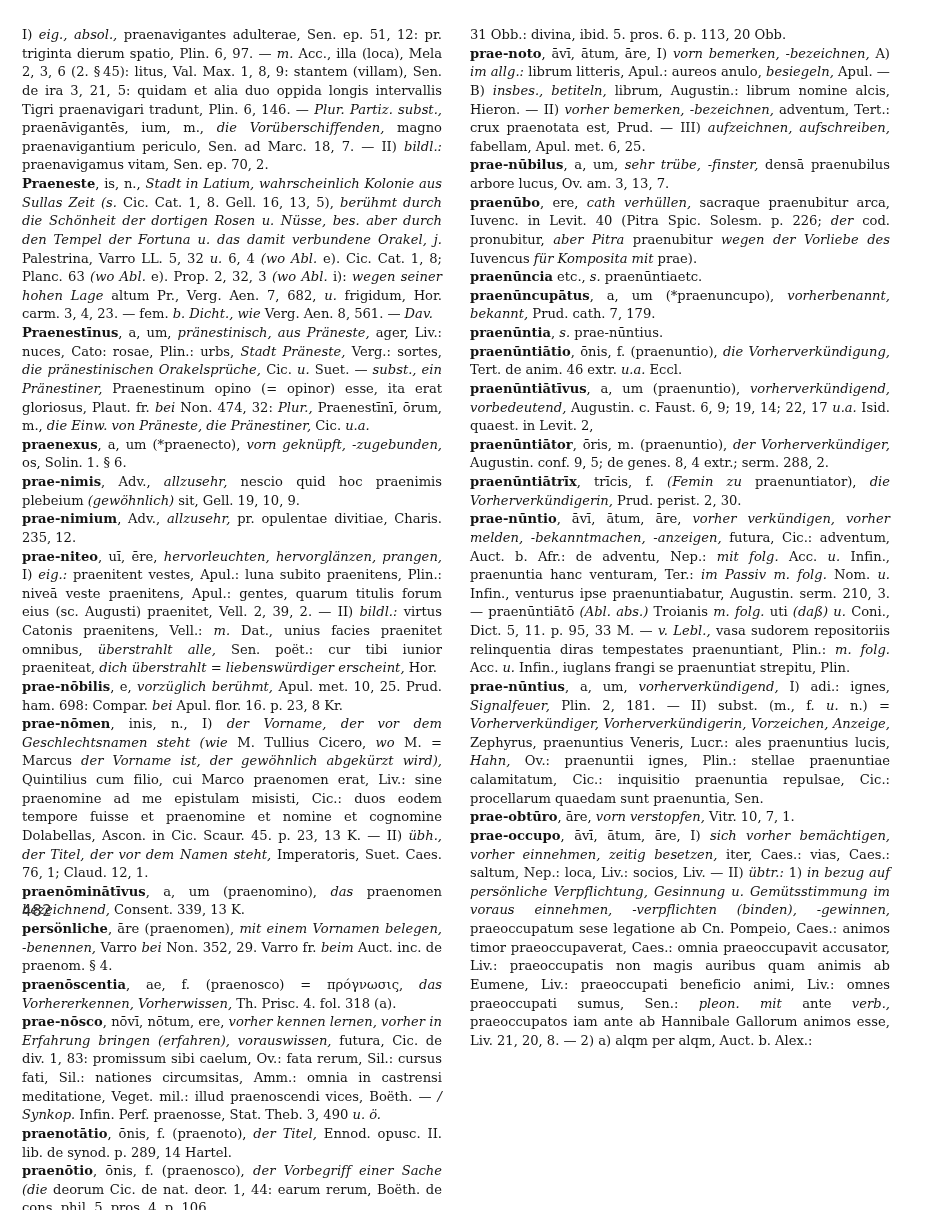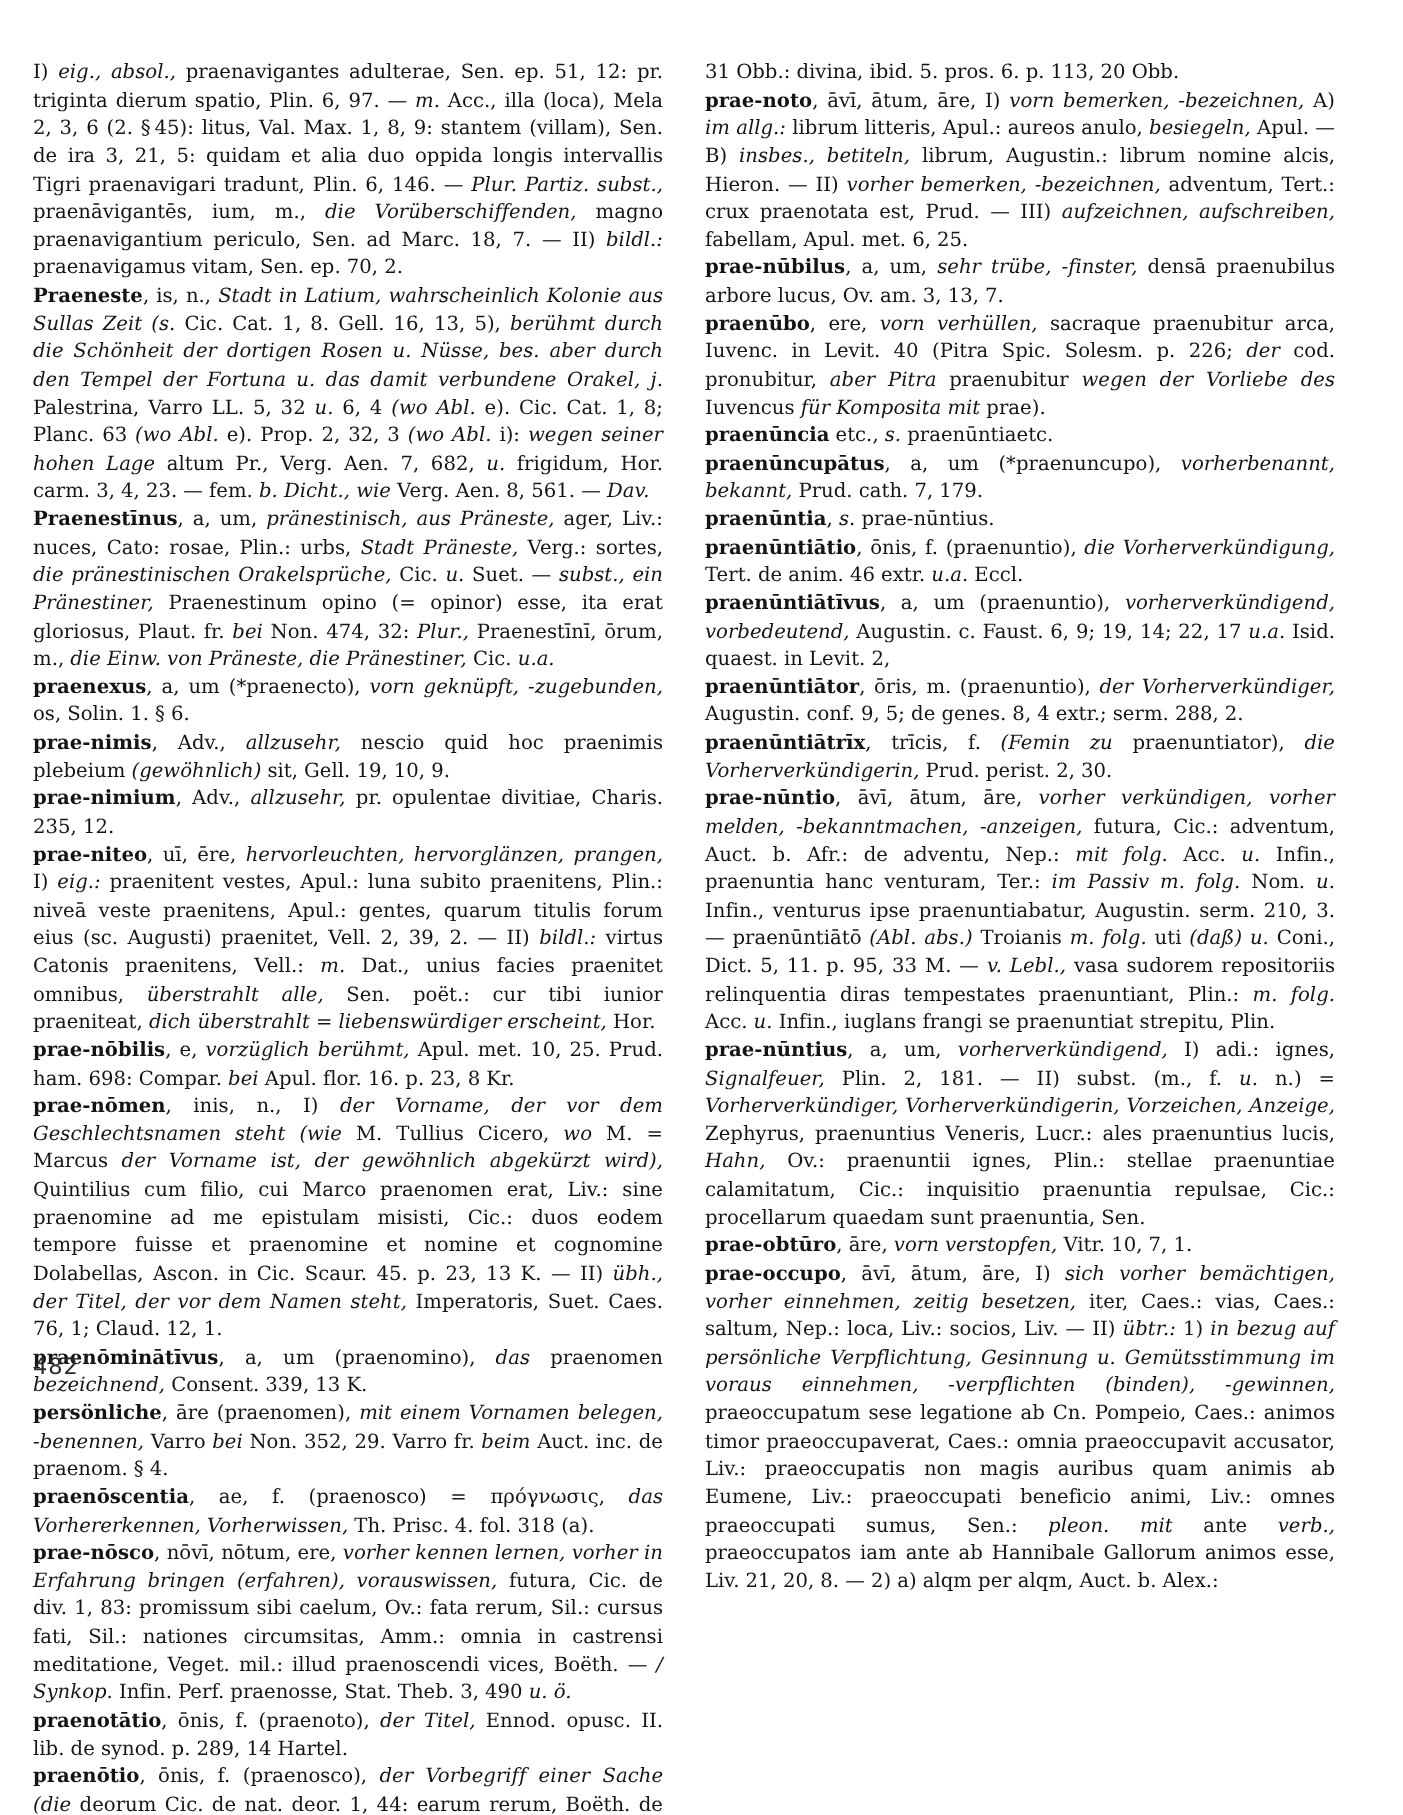--- a/index.html
+++ b/index.html
@@ -12,21 +12,21 @@
     height: 1210px;
     font-family: "DejaVu Serif", "Liberation Serif", serif;
     color: #141414;
     overflow: hidden;
   }
   #page {
     position: relative;
     width: 935px;
     height: 944px;
     box-sizing: border-box;
-    padding: 40px 22px 0 22px;
+    padding: 26px 22px 0 22px;
   }
   .columns {
     display: flex;
     gap: 28px;
     height: 1130px;
   }
   .col {
     width: 420px;
     flex: 0 0 420px;
   }
@@ -87,21 +87,21 @@
         <p class="entry"><b>persönliche</b>, āre (praenomen), <bi>mit einem Vornamen belegen, -benennen,</bi> Varro <i>bei</i> Non. 352, 29. Varro fr. <i>beim</i> Auct. inc. de praenom. § 4.</p>
         <p class="entry"><b>praenōscentia</b>, ae, f. (praenosco) = <span class="grk">πρóγνωσις</span>, <i>das</i> <bi>Vorhererkennen, Vorherwissen,</bi> Th. Prisc. 4. fol. 318 (a).</p>
         <p class="entry"><b>prae-nōsco</b>, nōvī, nōtum, ere, <bi>vorher kennen lernen, vorher in Erfahrung bringen (erfahren), vorauswissen,</bi> futura, Cic. de div. 1, 83: promissum sibi caelum, Ov.: fata rerum, Sil.: cursus fati, Sil.: nationes circumsitas, Amm.: omnia in castrensi meditatione, Veget. mil.: illud praenoscendi vices, Boëth. — <i>/ Synkop.</i> Infin. Perf. praenosse, Stat. Theb. 3, 490 <i>u. ö.</i></p>
         <p class="entry"><b>praenotātio</b>, ōnis, f. (praenoto), <i>der</i> <bi>Titel,</bi> Ennod. opusc. II. lib. de synod. p. 289, 14 Hartel.</p>
         <p class="entry"><b>praenōtio</b>, ōnis, f. (praenosco), <i>der</i> <bi>Vorbegriff</bi> <i>einer Sache (die</i>   deorum  Cic. de nat. deor. 1, 44: earum rerum, Boëth. de cons. phil. 5. pros. 4. p. 106,</p>
       </div>
     <div class="col" id="col-right">
         <p class="entry hang">31 Obb.: divina, ibid. 5. pros. 6. p. 113, 20 Obb.</p>
         <p class="entry"><b>prae-noto</b>, āvī, ātum, āre, I) <bi>vorn bemerken, -bezeichnen,</bi> A) <i>im allg.:</i> librum litteris, Apul.: aureos anulo, <i>besiegeln,</i> Apul. — B) <i>insbes.,</i> <bi>betiteln,</bi> librum, Augustin.: librum nomine alcis, Hieron. — II) <bi>vorher bemerken, -bezeichnen,</bi> adventum, Tert.: crux praenotata est, Prud. — III) <bi>aufzeichnen, aufschreiben,</bi> fabellam, Apul. met. 6, 25.</p>
         <p class="entry"><b>prae-nūbilus</b>, a, um, <bi>sehr trübe, -finster,</bi> densā praenubilus arbore lucus, Ov. am. 3, 13, 7.</p>
-        <p class="entry"><b>praenūbo</b>, ere, <bi>vorn verhüllen,</bi> sacraque praenubitur arca, Iuvenc. in Levit. 40 (Pitra Spic. Solesm. p. 226; <i>der</i> cod. pronubitur, <i>aber Pitra</i> praenubitur <i>wegen der Vorliebe des</i> Iuvencus <i>für Komposita mit</i> prae).</p>
+        <p class="entry"><b>praenūbo</b>, ere, <bi>cath verhüllen,</bi> sacraque praenubitur arca, Iuvenc. in Levit. 40 (Pitra Spic. Solesm. p. 226; <i>der</i> cod. pronubitur, <i>aber Pitra</i> praenubitur <i>wegen der Vorliebe des</i> Iuvencus <i>für Komposita mit</i> prae).</p>
         <p class="entry"><b>praenūncia</b> etc., <i>s.</i> praenūntiaetc.</p>
         <p class="entry"><b>praenūncupātus</b>, a, um (*praenuncupo), <bi>vorherbenannt, bekannt,</bi> Prud. cath. 7, 179.</p>
         <p class="entry"><b>praenūntia</b>, <i>s.</i> prae-nūntius.</p>
         <p class="entry"><b>praenūntiātio</b>, ōnis, f. (praenuntio), <i>die</i> <bi>Vorherverkündigung,</bi> Tert. de anim. 46 extr. <i>u.a.</i> Eccl.</p>
         <p class="entry"><b>praenūntiātīvus</b>, a, um (praenuntio), <bi>vorherverkündigend, vorbedeutend,</bi> Augustin. c. Faust. 6, 9; 19, 14; 22, 17 <i>u.a.</i> Isid. quaest. in Levit. 2,</p>
         <p class="entry"><b>praenūntiātor</b>, ōris, m. (praenuntio), <i>der</i> <bi>Vorherverkündiger,</bi> Augustin. conf. 9, 5; de genes. 8, 4 extr.; serm. 288, 2.</p>
         <p class="entry"><b>praenūntiātrīx</b>, trīcis, f. <i>(Femin zu</i> praenuntiator), <i>die</i> <bi>Vorherverkündigerin,</bi> Prud. perist. 2, 30.</p>
         <p class="entry"><b>prae-nūntio</b>, āvī, ātum, āre, <bi>vorher verkündigen, vorher melden, -bekanntmachen, -anzeigen,</bi> futura, Cic.: adventum, Auct. b. Afr.: de adventu, Nep.: <i>mit folg.</i> Acc. <i>u.</i> Infin., praenuntia hanc venturam, Ter.: <i>im Passiv m. folg.</i> Nom. <i>u.</i> Infin., venturus ipse praenuntiabatur, Augustin. serm. 210, 3. — praenūntiātō <i>(Abl. abs.)</i> Troianis <i>m. folg.</i> uti <i>(daß) u.</i> Coni., Dict. 5, 11. p. 95, 33 M. — <i>v. Lebl.,</i> vasa sudorem repositoriis relinquentia diras tempestates praenuntiant, Plin.: <i>m. folg.</i> Acc. <i>u.</i> Infin., iuglans frangi se praenuntiat strepitu, Plin.</p>
         <p class="entry"><b>prae-nūntius</b>, a, um, <bi>vorherverkündigend,</bi> I) adi.: ignes, <i>Signalfeuer,</i> Plin. 2, 181. — II) subst. (m., f. <i>u.</i> n.) = <bi>Vorherverkündiger, Vorherverkündigerin, Vorzeichen, Anzeige,</bi> Zephyrus, praenuntius Veneris, Lucr.: ales praenuntius lucis, <i>Hahn,</i> Ov.: praenuntii ignes, Plin.: stellae praenuntiae calamitatum, Cic.: inquisitio praenuntia repulsae, Cic.: procellarum quaedam sunt praenuntia, Sen.</p>
         <p class="entry"><b>prae-obtūro</b>, āre, <bi>vorn verstopfen,</bi> Vitr. 10, 7, 1.</p>

